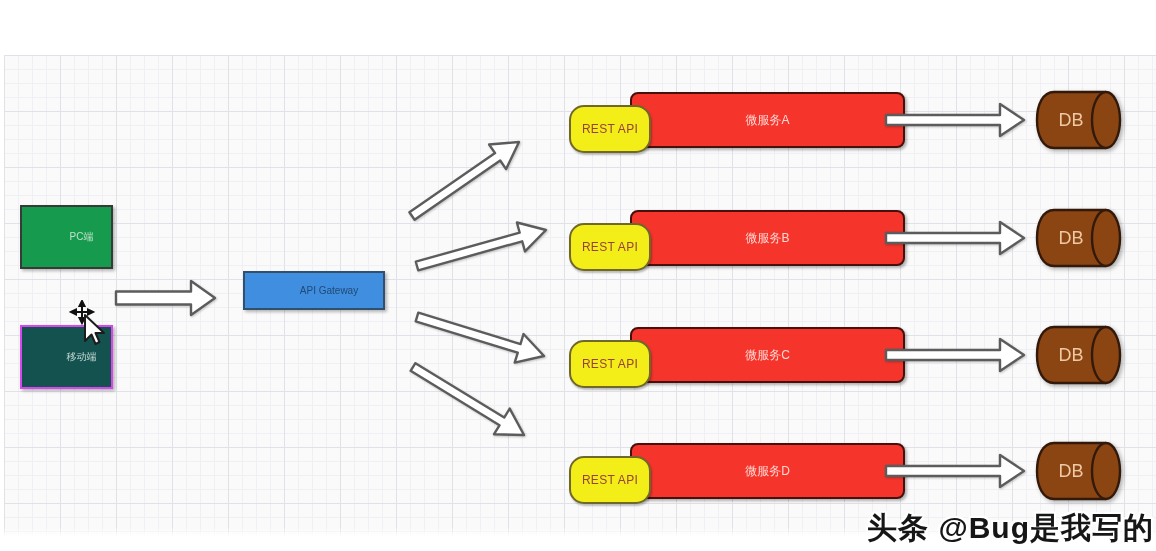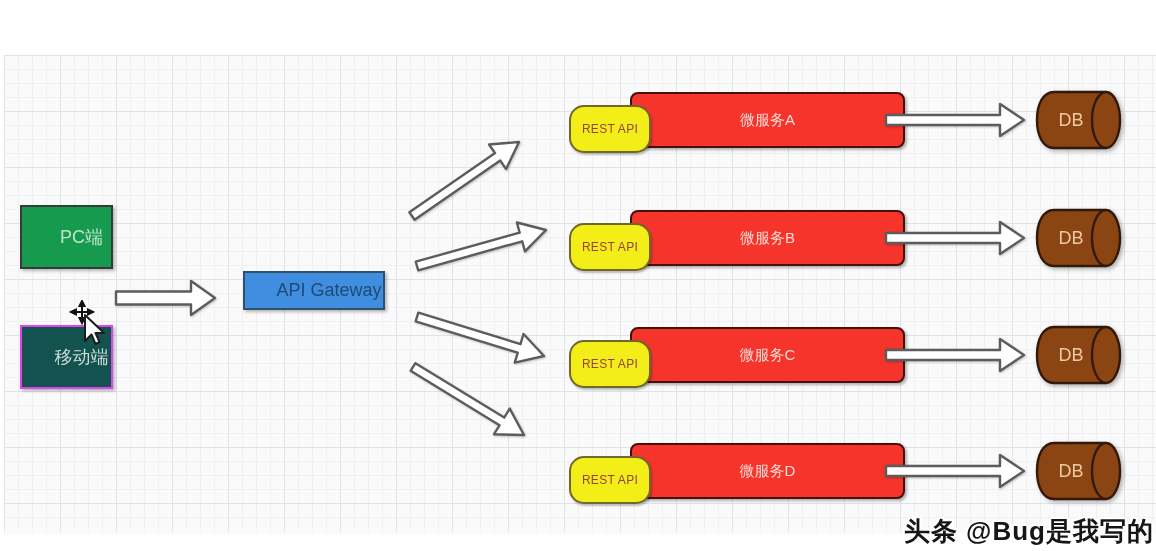--- a/index.html
+++ b/index.html
@@ -18,34 +18,34 @@
       linear-gradient(to bottom, #efeff4 1px, transparent 1px);
     background-size: 56px 56px, 56px 56px, 14px 14px, 14px 14px;
   }
   .canvas-fade-bottom {
     position: absolute; left: 0; bottom: 0; width: 100%; height: 10px;
     background: linear-gradient(to bottom, rgba(255,255,255,0), #ffffff);
   }
 
   .node {
     position: absolute; display: flex; align-items: center; justify-content: center;
-    font-size: 18px; box-shadow: 2px 2px 3px rgba(0,0,0,0.28); padding-left: 30px;
+    font-size: 10px; box-shadow: 2px 2px 3px rgba(0,0,0,0.28); padding-left: 30px;
   }
   .node-pc     { left: 20px; top: 205px; width: 93px; height: 64px;
                  background: #169a4e; border: 2px solid #353b36; color: #bfe2cb; }
   .node-mobile { left: 20px; top: 325px; width: 93px; height: 64px;
                  background: #14524f; border: 2px solid #d946ef; color: #c7dbd8; }
   .node-gateway{ left: 243px; top: 271px; width: 142px; height: 39px;
                  background: #3f8ee0; border: 2px solid #30506e; color: #214a75; }
 
   .service-box {
     position: absolute; left: 630px; width: 275px; height: 56px;
     background: #f5342c; border: 2.5px solid #46100d; border-radius: 8px;
     display: flex; align-items: center; justify-content: center;
-    color: #ffd9d3; font-size: 15px;
+    color: #ffd9d3; font-size: 12px;
     box-shadow: 2px 2px 3px rgba(0,0,0,0.3);
   }
   .api-pill {
     position: absolute; left: 569px; width: 82px; height: 48px;
     background: #f3ee18; border: 2px solid #6f682a; border-radius: 15px;
     display: flex; align-items: center; justify-content: center;
     color: #96423a; font-size: 12px; letter-spacing: 0.3px;
     box-shadow: 1px 2px 2px rgba(0,0,0,0.25); z-index: 3;
   }
   .db-node { position: absolute; left: 1034px; width: 90px; height: 62px; z-index: 2; }
@@ -58,21 +58,21 @@
 
   .arrows { position: absolute; left: 0; top: 0; width: 1156px; height: 551px;
     pointer-events: none; z-index: 1; }
   .arrows polygon { fill: #ffffff; stroke: #5c5c5c; stroke-width: 2.4;
     stroke-linejoin: round; filter: drop-shadow(1px 1.5px 1px rgba(0,0,0,0.22)); }
 
   .cursor { position: absolute; left: 68px; top: 300px; width: 40px; height: 50px; z-index: 5; }
 
   .watermark {
     position: absolute; right: 2px; bottom: 2px;
-    font-size: 26px; font-weight: bold; color: #161616; letter-spacing: 1px;
+    font-size: 30px; font-weight: bold; color: #161616; letter-spacing: 1px;
     text-shadow: -2px -2px 0 #fff, 2px -2px 0 #fff, -2px 2px 0 #fff, 2px 2px 0 #fff,
                  0 -2px 0 #fff, 0 2px 0 #fff, -2px 0 0 #fff, 2px 0 0 #fff;
     z-index: 6;
   }
 </style>
 </head>
 <body>
 
 <div class="stage">
   <div class="canvas">

